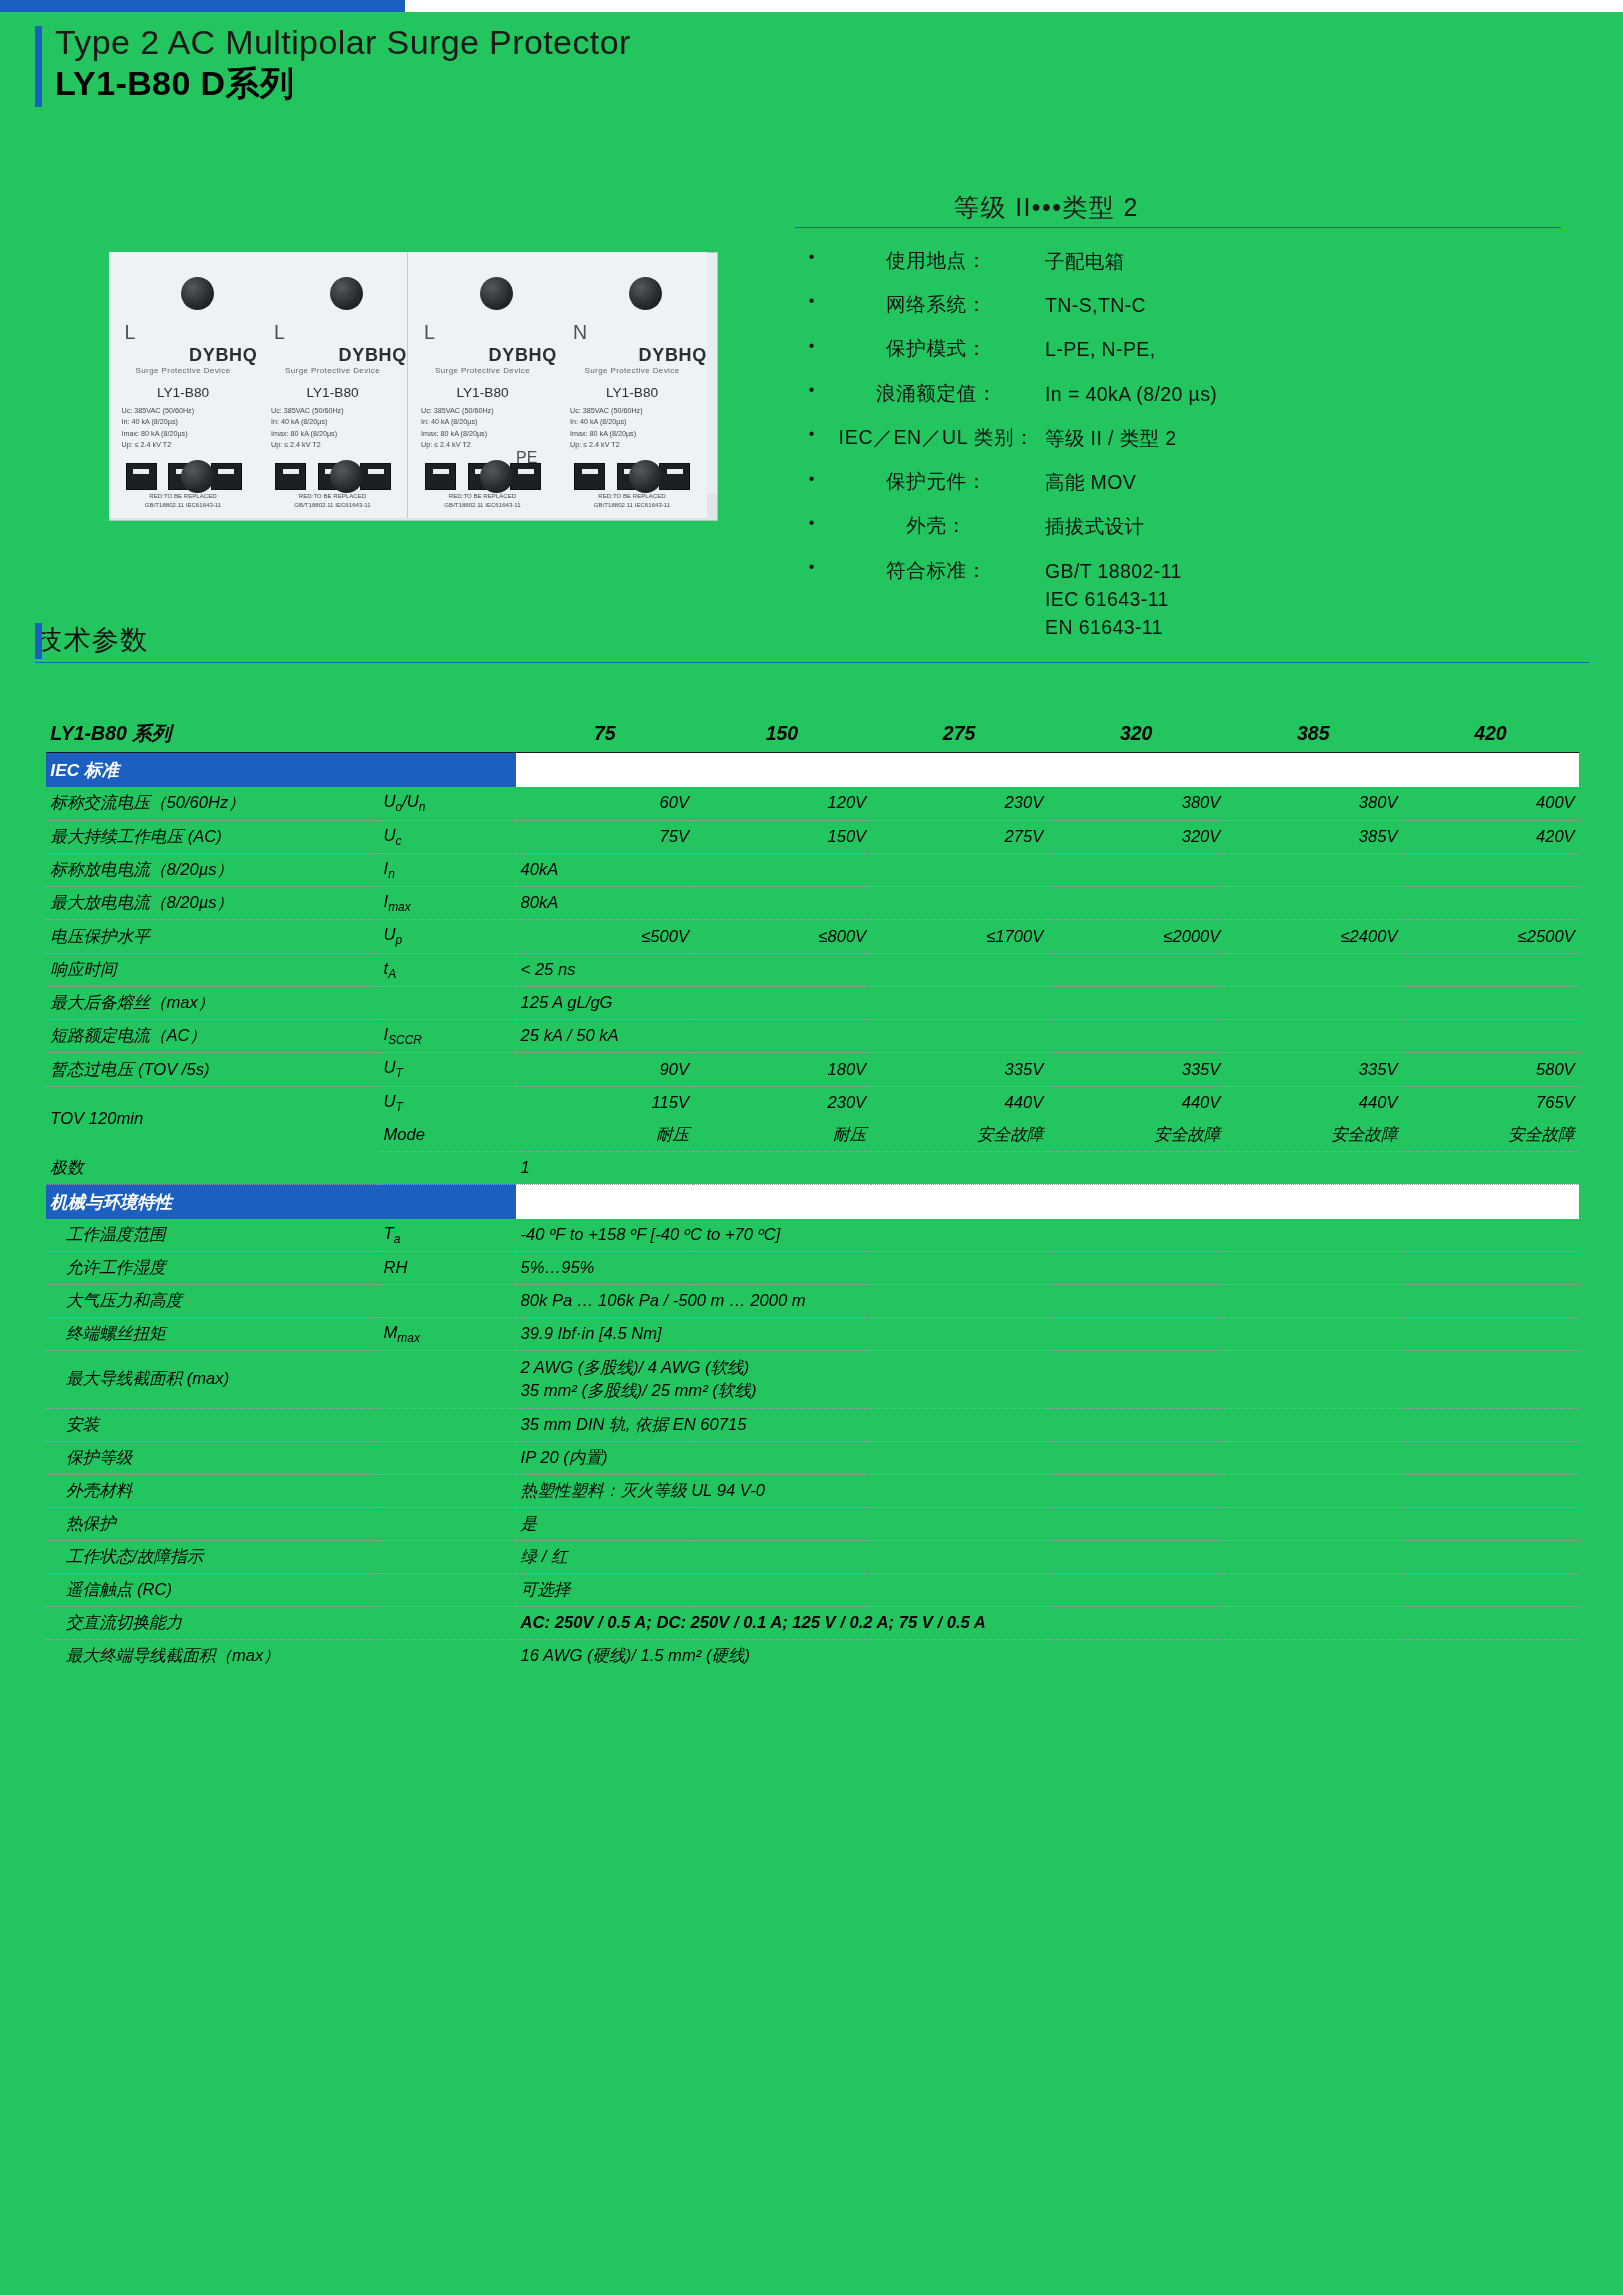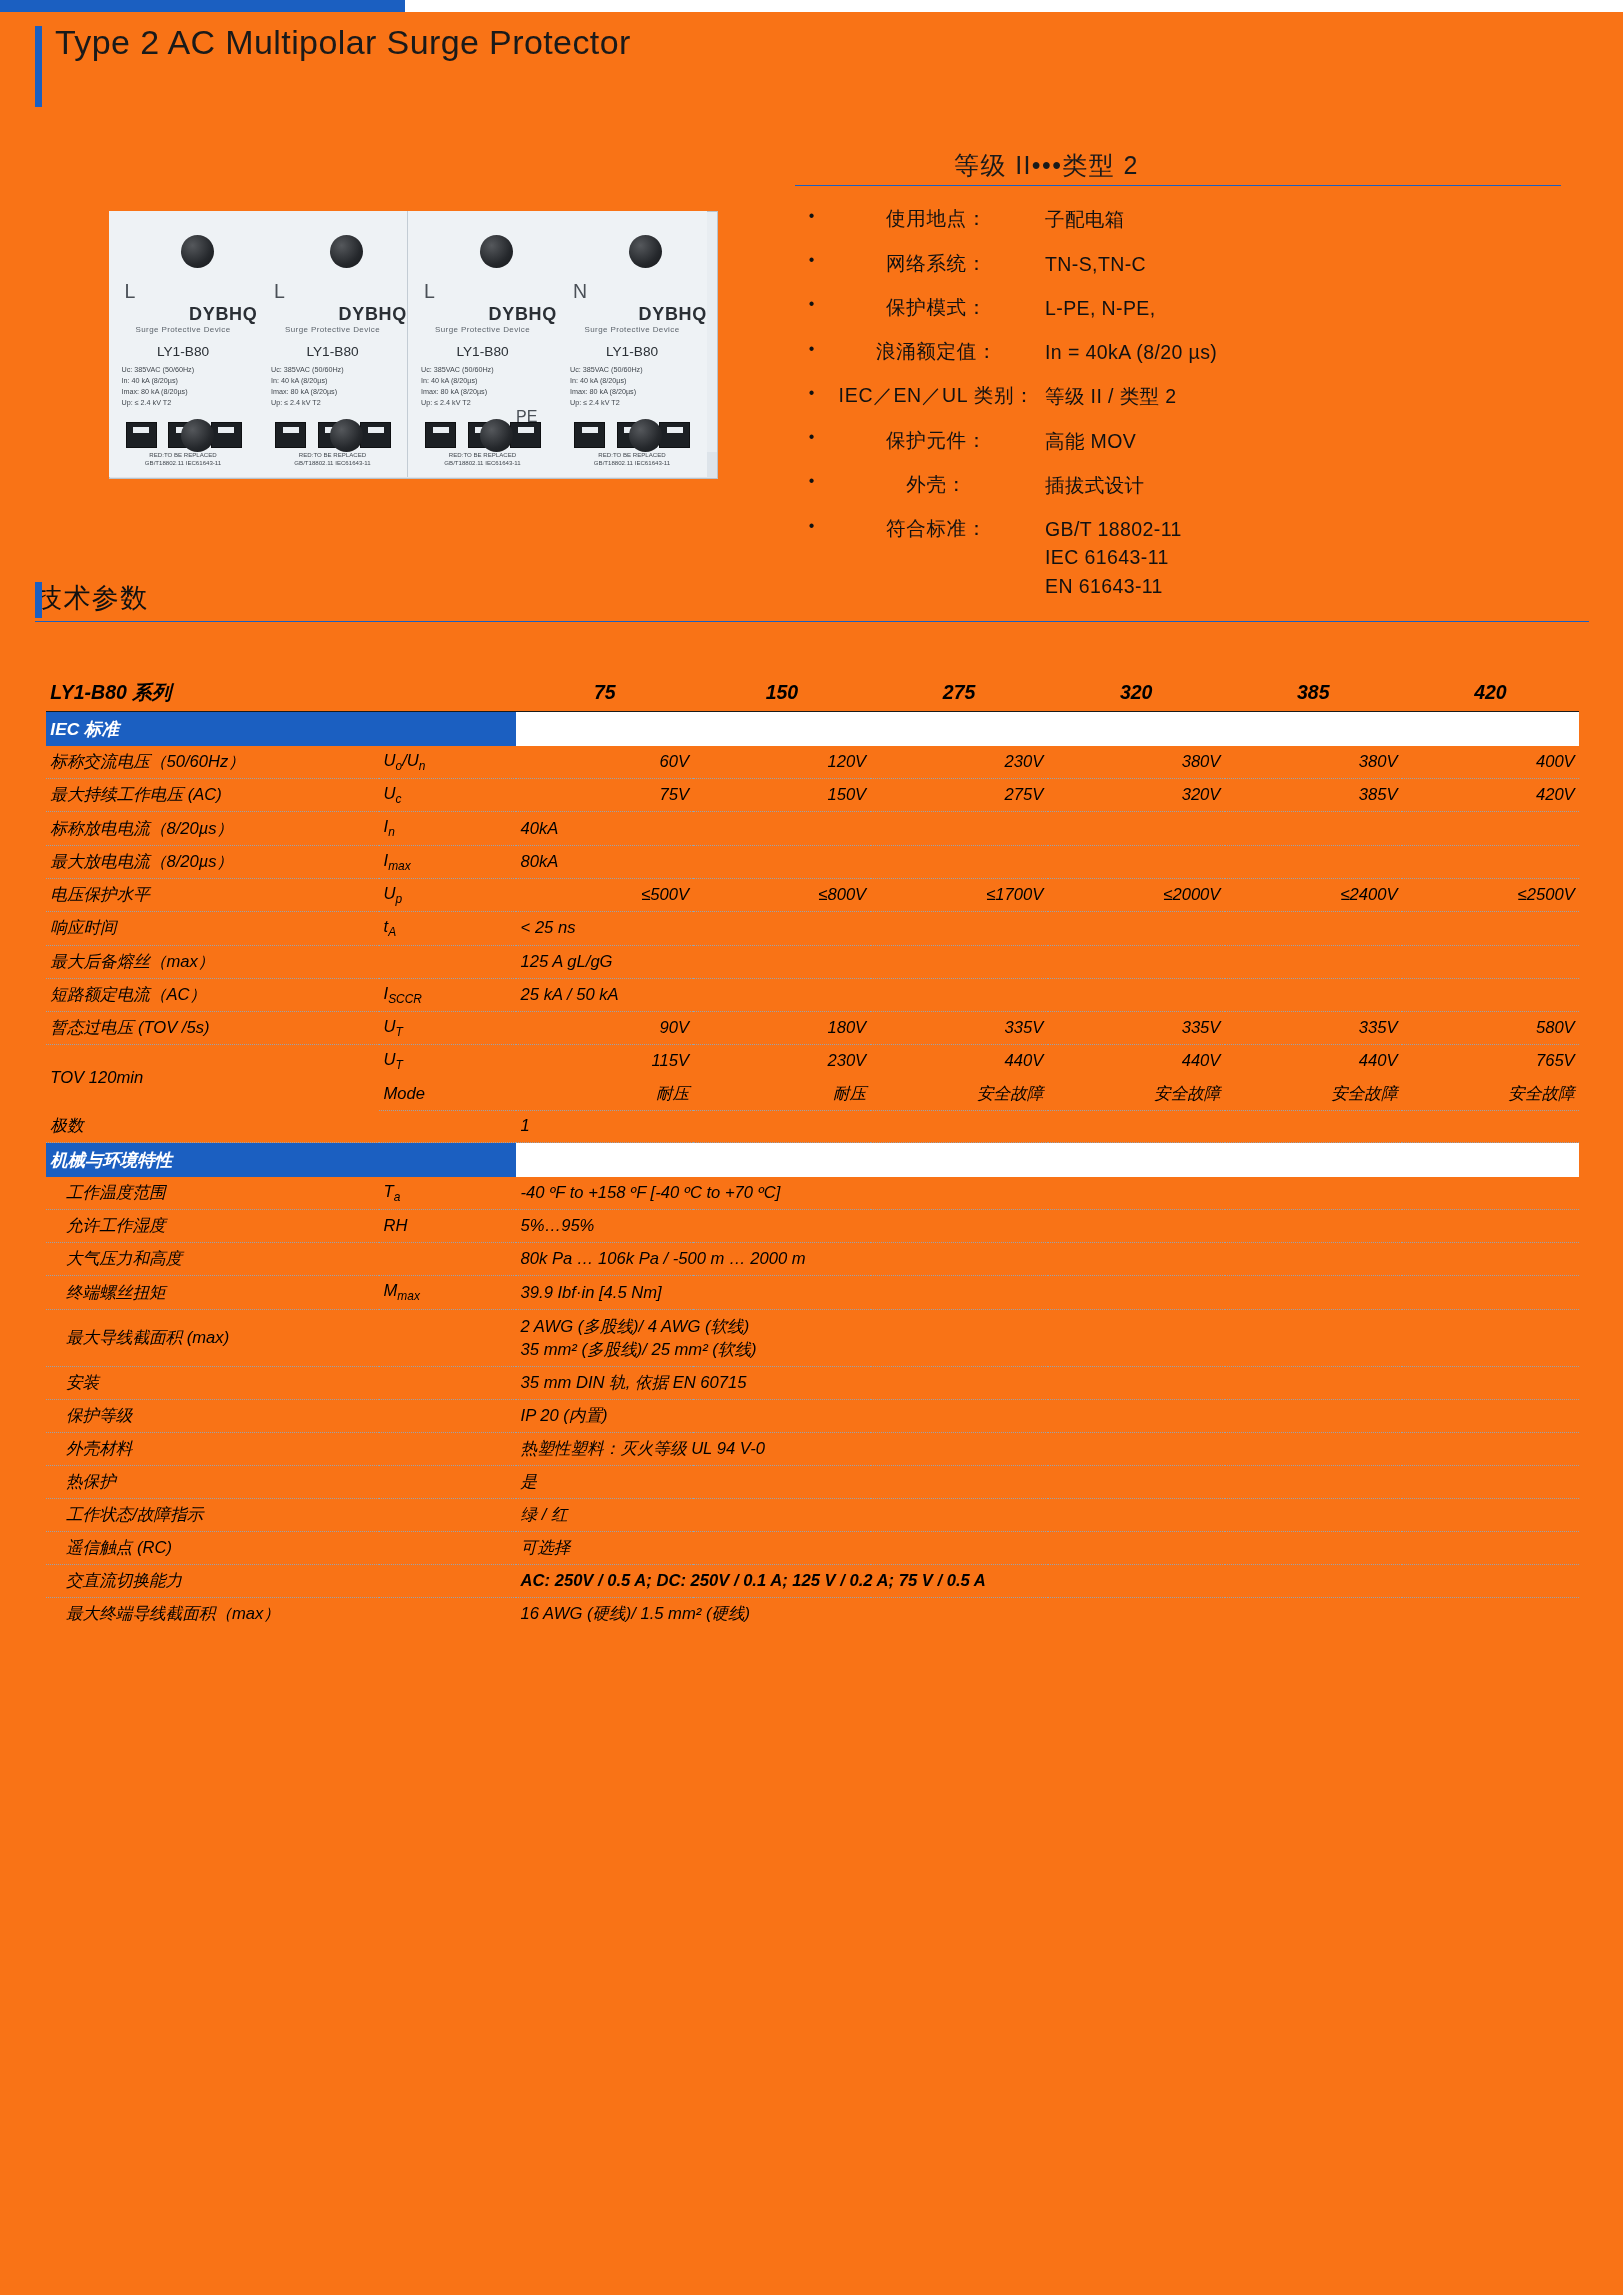--- a/index.html
+++ b/index.html
@@ -10,21 +10,21 @@
   body {
     width: 1624px;
     font-family: "Liberation Sans", sans-serif;
     color: #000000;
     -webkit-font-smoothing: antialiased;
   }
   .page {
     position: relative;
     width: 1624px;
     min-height: 2295px;
-    background: #f97316;
+    background: #22c55e;
     overflow: hidden;
   }
 
   
   .topbar {
     position: absolute;
     top: 0;
     left: 0;
     width: 1624px;
     height: 11.6px;
@@ -345,20 +345,21 @@
 <div class="page">
 
   <div class="topbar">
     <div class="blue-left"></div>
     <div class="blue-right"></div>
   </div>
 
   <div class="header">
     <div class="accent"></div>
     <div class="title-main">Type 2 AC Multipolar Surge Protector</div>
+    <div class="title-sub">LY1-B80  D系列</div>
   </div>
 
   <div class="product-area">
 
     <div class="device">
       <div class="body"></div>
       <div class="rail"></div>
 
       <div class="module m1">
         <div class="screw top"></div>

